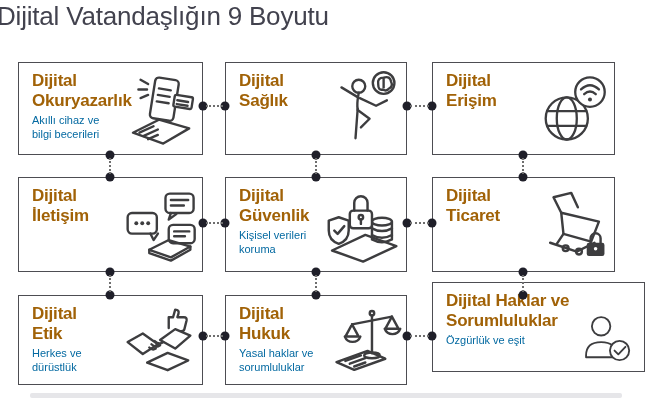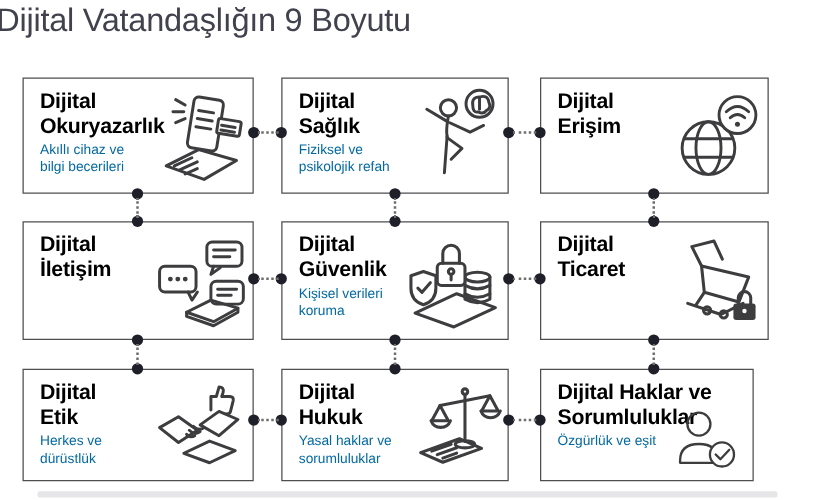--- a/index.html
+++ b/index.html
@@ -11,21 +11,21 @@
     position:absolute;left:-3px;top:1px;margin:0;
     font-size:26px;font-weight:500;color:#42424e;letter-spacing:-0.2px;
     white-space:nowrap;
   }
   .card{
     position:absolute;background:#fff;border:1.6px solid #4d4d52;
     box-sizing:border-box;overflow:hidden;
   }
   .card-text{position:absolute;left:13px;top:8px;}
   .card-title{
-    margin:0;font-size:17px;font-weight:700;color:#000000;
+    margin:0;font-size:17px;font-weight:700;color:#a16207;
     line-height:1.16;letter-spacing:-0.2px;white-space:pre-line;
   }
   .card-desc{
     margin:4px 0 0 0;font-size:11px;color:#0369a1;
     line-height:1.22;white-space:pre-line;
   }
   .card-icon{position:absolute;display:block;}
   .card-icon svg{display:block;width:100%;height:100%;}
   .dot{
     position:absolute;width:9px;height:9px;background:#1f1f29;
@@ -63,22 +63,20 @@
       <path class="ln" d="M53 28 l10 1.6 M52.5 31.5 l10 1.6"></path>
       <path class="ln" d="M26 13 l-7 -4 M25 18 h-8 M26 23 l-7 3"></path>
     </svg>
   </span>
 </article>
 
 <article class="card" style="left:225px;top:62px;width:182px;height:93px">
   <div class="card-text">
     <h2 class="card-title">Dijital
 Sağlık</h2>
-    <p class="card-desc">Fiziksel ve
-psikolojik refah</p>
   </div>
   <span class="card-icon" style="right:4px;top:6px;width:80px;height:80px">
     <svg viewBox="0 0 74 74">
       <circle class="ln" cx="34" cy="16" r="6"></circle>
       <path class="ln" d="M34 22 c-1 6 -2 10 -1 15"></path>
       <path class="ln" d="M33 26 L18 17 M35 27 L50 34 L60 29"></path>
       <path class="ln" d="M33 37 L31 64"></path>
       <path class="ln" d="M33 38 L44 46 L36 54"></path>
       <circle class="wh" cx="57" cy="13" r="10"></circle>
       <path class="ln" d="M52 14 q-1 -6 5 -6 q6 -2 7 4 q2 4 -2 6 q-2 3 -6 1 q-4 1 -4 -5"></path>
@@ -204,21 +202,21 @@
       <path class="ln" d="M28 22 L64 15"></path>
       <path class="ln" d="M28 22 l-6 11 M28 22 l6 11 M22 33 h12"></path>
       <path class="ln" d="M21.5 33 a7.5 7.5 0 0 0 14 0"></path>
       <path class="ln" d="M64 15 l-6 11 M64 15 l6 11 M58 26 h12"></path>
       <path class="ln" d="M57.5 26 a7.5 7.5 0 0 0 14 0"></path>
       <ellipse class="ln" cx="46" cy="50" rx="7" ry="2.6"></ellipse>
     </svg>
   </span>
 </article>
 
-<article class="card" style="left:432px;top:295px;width:171px;height:90px">
+<article class="card" style="left:432px;top:282px;width:213px;height:90px">
   <div class="card-text">
     <h2 class="card-title">Dijital Haklar ve
 Sorumluluklar</h2>
     <p class="card-desc">Özgürlük ve eşit</p>
   </div>
   <span class="card-icon" style="right:6px;bottom:2px;width:62px;height:62px">
     <svg viewBox="0 0 74 74">
       <circle class="ln" cx="30" cy="23" r="11"></circle>
       <path class="ln" d="M12 58 q0 -16 18 -16 q18 0 18 16 v2 h-36 z"></path>
       <circle class="wh" cx="52" cy="52" r="11.5"></circle>

